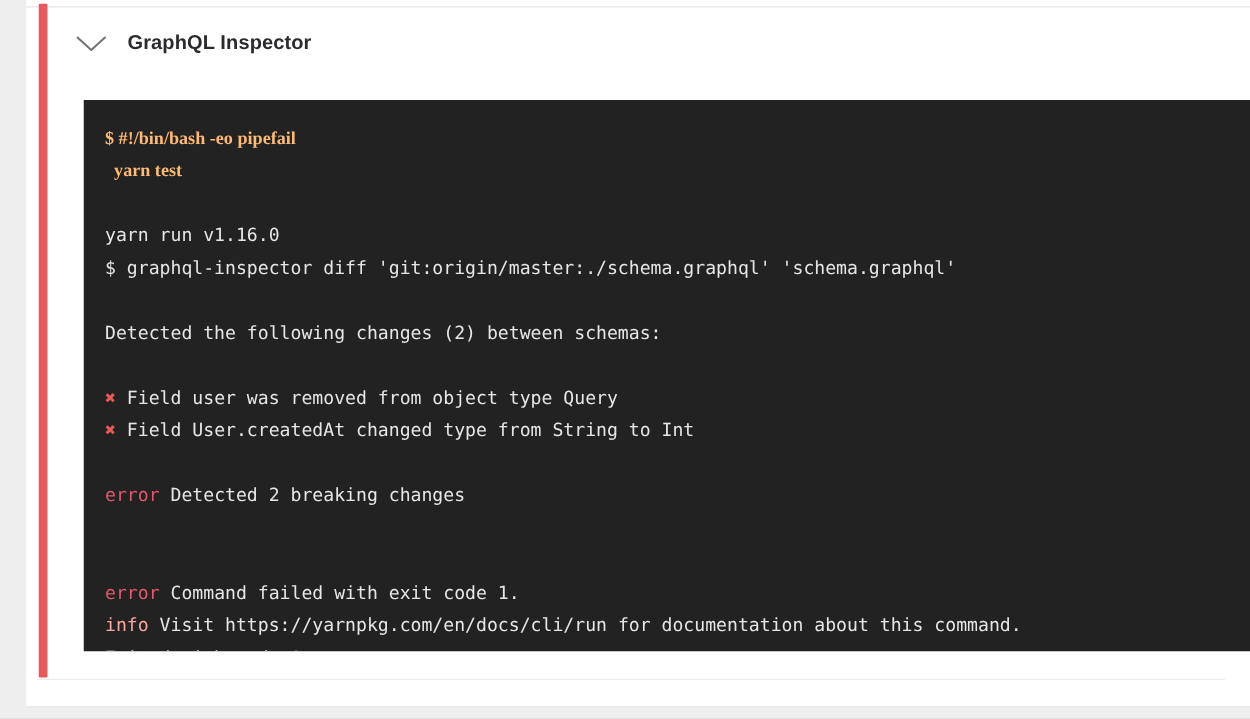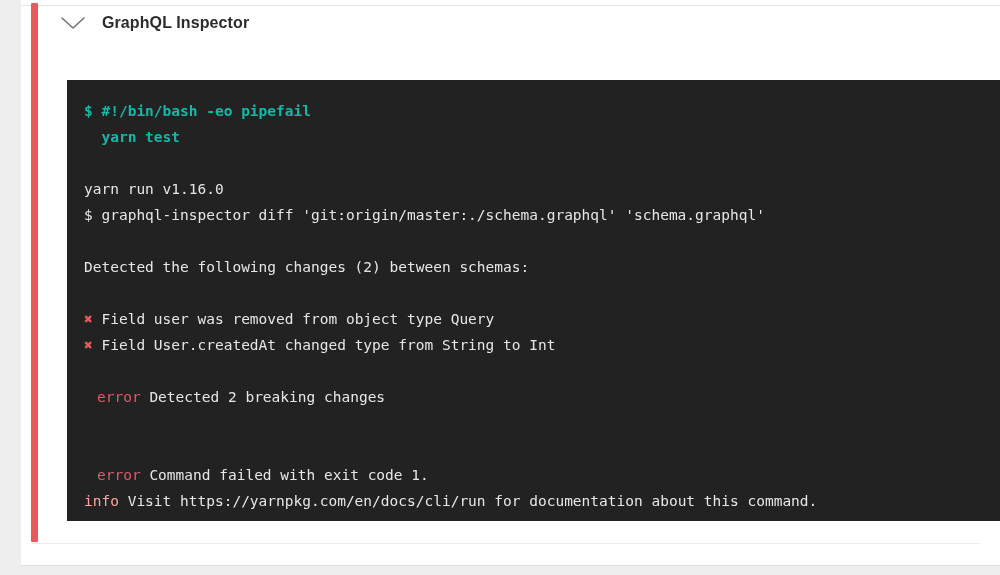--- a/index.html
+++ b/index.html
@@ -52,21 +52,21 @@
     width: 7px;
     height: 539px;
     background: #e8595c;
     border-radius: 1px;
   }
 
   
   .job-header {
     position: absolute;
     left: 58px;
-    top: 6px;
+    top: 18px;
     height: 34px;
     display: flex;
     align-items: center;
     gap: 14px;
   }
   .chevron-icon {
     width: 30px;
     height: 30px;
     display: flex;
     align-items: center;
@@ -97,22 +97,22 @@
     overflow: hidden;
     font-family: "DejaVu Sans Mono", "Liberation Mono", monospace;
     font-size: 14.5px;
     line-height: 26px;
     color: #e6e6e6;
     white-space: pre;
   }
 
   .line { display: block; height: 26px; white-space: pre; }
   .line.blank { color: transparent; }
-  .cmd  { font-weight: bold; color: #14b8a6; }
-  .err  { color: #e4576c; margin-left: 13px; }
+  .cmd  { font-weight: bold; color: #fdba74; font-family: Liberation Serif, serif; }
+  .err  { color: #e4576c; }
   .info { color: #fca5a5; }
   .xmark { color: #e8595c; font-weight: bold; }
 
   
   .job-divider {
     position: absolute;
     left: 31px;
     top: 543px;
     width: 949px;
     height: 1px;

